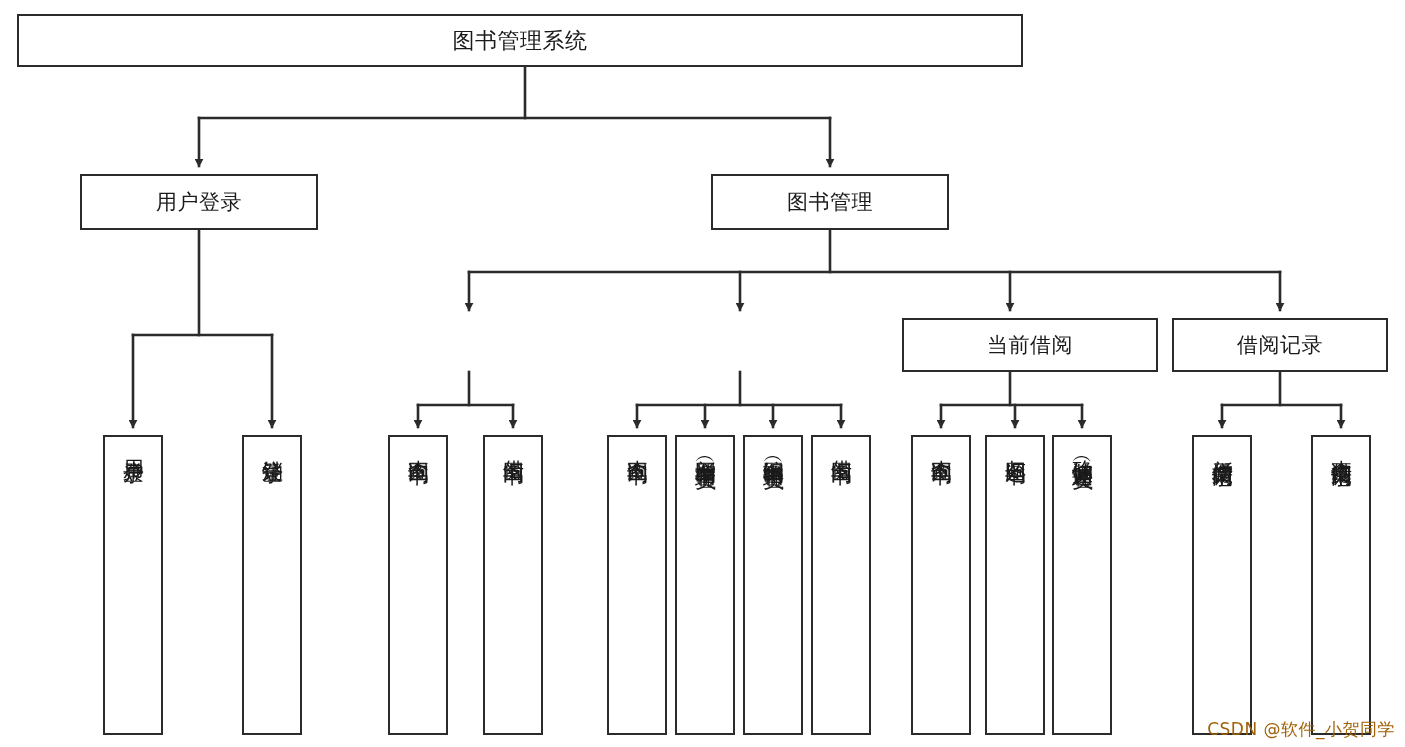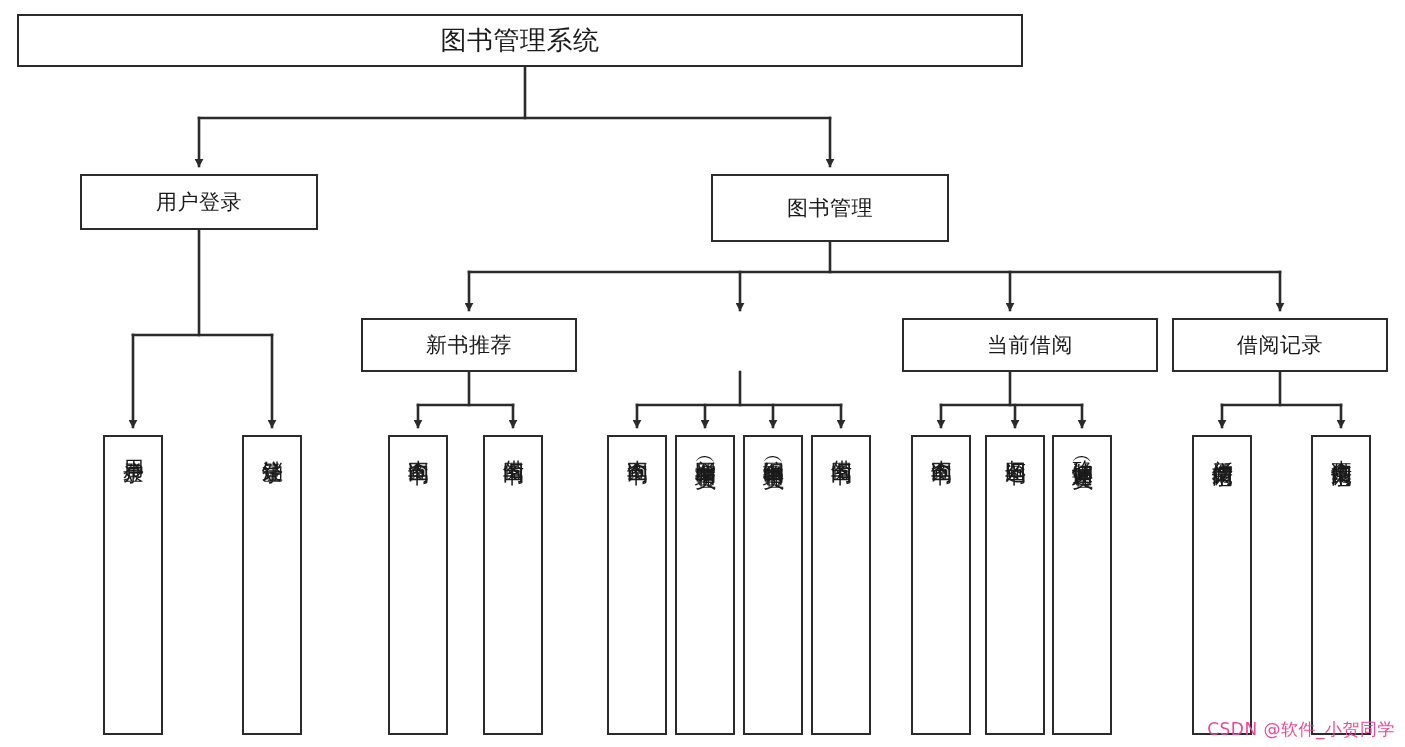--- a/index.html
+++ b/index.html
@@ -51,29 +51,29 @@
     padding-top: 6px;
   }
   .node.vertical .node-label {
     writing-mode: vertical-rl;
     text-orientation: upright;
     font-size: 21px;
     line-height: 1.0;
     letter-spacing: 1.5px;
     white-space: nowrap;
   }
-  .node.root .node-label { font-size: 26px; }
+  .node.root .node-label { font-size: 22px; }
   .node.lvl2 .node-label { font-size: 21px; }
 
   #watermark {
     position: absolute;
     right: 10px;
     bottom: 6px;
     font-size: 17px;
-    color: #ec4899;
+    color: #a16207;
     letter-spacing: 0.5px;
     user-select: none;
     pointer-events: none;
     white-space: nowrap;
   }
 </style>
 </head>
 <body>
 
 <div id="diagram-root">
@@ -128,27 +128,24 @@
     </g>
   </svg>
 
   <div class="node root horizontal" style="left:17px; top:14px; width:1006px; height:53px;">
     <span class="node-label">图书管理系统</span>
   </div>
 
   <div class="node lvl2 horizontal" style="left:80px; top:174px; width:238px; height:56px;">
     <span class="node-label">用户登录</span>
   </div>
-  <div class="node lvl2 horizontal" style="left:711px; top:174px; width:238px; height:68px;">
+  <div class="node lvl2 horizontal" style="left:711px; top:174px; width:238px; height:56px;">
     <span class="node-label">图书管理</span>
   </div>
 
-  <div class="node lvl3 horizontal" style="left:361px; top:318px; width:216px; height:54px;">
-    <span class="node-label">新书推荐</span>
-  </div>
   <div class="node lvl3 horizontal" style="left:902px; top:318px; width:256px; height:54px;">
     <span class="node-label">当前借阅</span>
   </div>
   <div class="node lvl3 horizontal" style="left:1172px; top:318px; width:216px; height:54px;">
     <span class="node-label">借阅记录</span>
   </div>
 
   <div class="node leaf vertical" style="left:103px; top:435px; width:60px; height:300px;">
     <span class="node-label">用户登录</span>
   </div>

